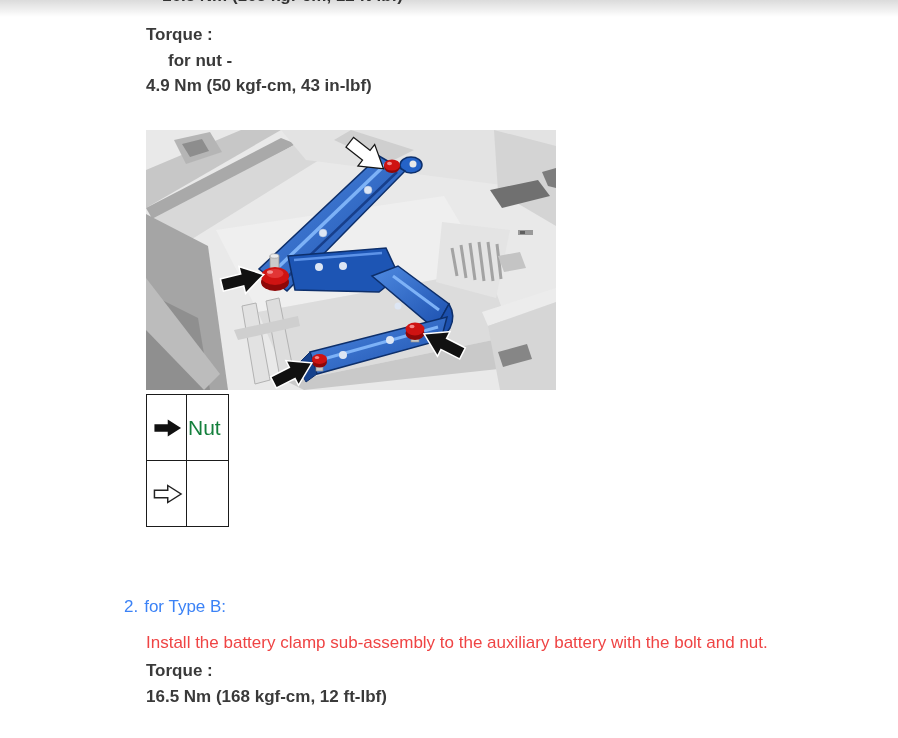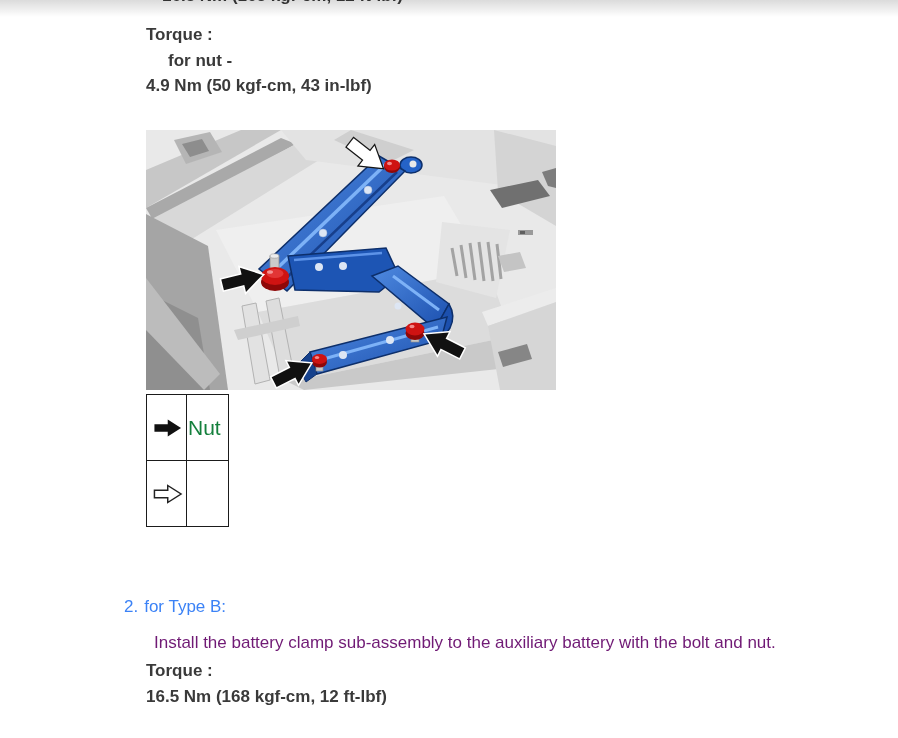--- a/index.html
+++ b/index.html
@@ -26,21 +26,21 @@
   .figure { position:absolute; left:146px; top:130px; width:410px; height:260px; }
   .figure svg { display:block; }
   .legend { position:absolute; left:146px; top:394px; border:1.5px solid #1b1b1b; background:#fff; }
   .legend-row { display:flex; }
   .legend-row + .legend-row { border-top:1.5px solid #1b1b1b; }
   .cell { height:65px; display:flex; align-items:center; }
   .cell.sym { width:40px; justify-content:center; border-right:1.5px solid #1b1b1b; }
   .cell.lab { width:41px; padding-left:1px; font-size:21px; color:#15803d; }
   .step2 { position:absolute; left:124px; top:581px; font-size:17px; color:#3b82f6; white-space:nowrap;margin-top:16px; }
   .step2 .num { margin-right:6px; }
-  .instruction { position:absolute; left:154px; top:633px; font-size:17px; color:#701a75; white-space:nowrap; }
+  .instruction { position:absolute; left:146px; top:633px; font-size:17px; color:#ef4444; white-space:nowrap; }
 </style>
 </head>
 <body>
 
 <div class="page">
 
   <div class="top-clip">16.5 Nm (168 kgf-cm, 12 ft-lbf)</div>
   <div class="top-shadow"></div>
 
   <div class="torque-block tb1">

